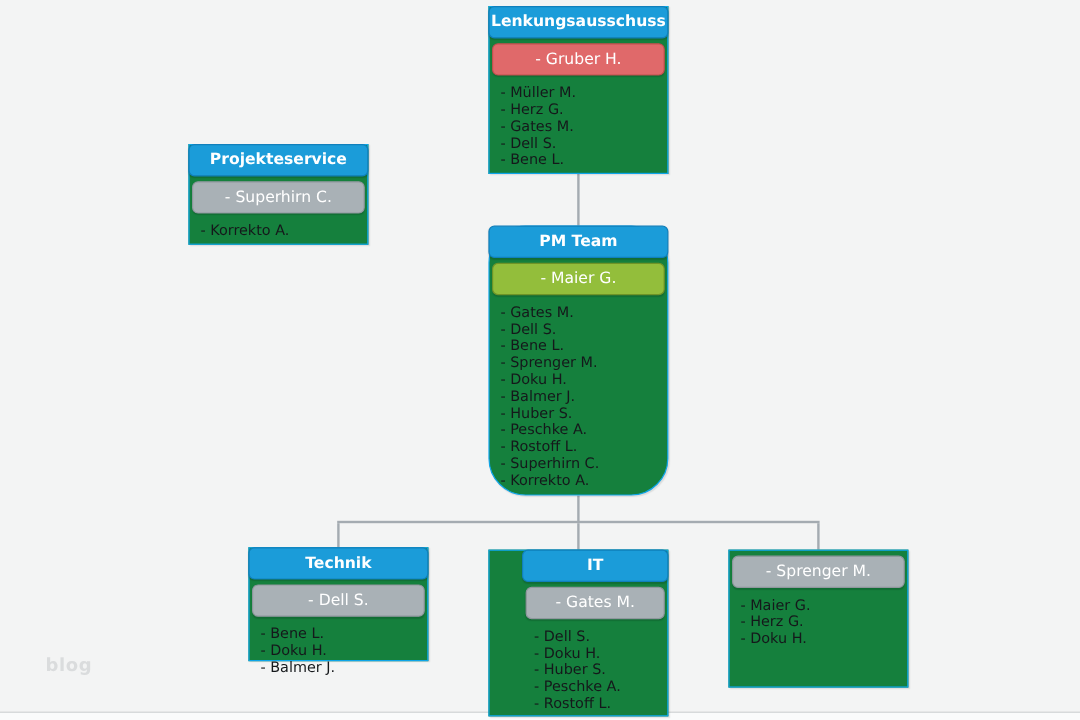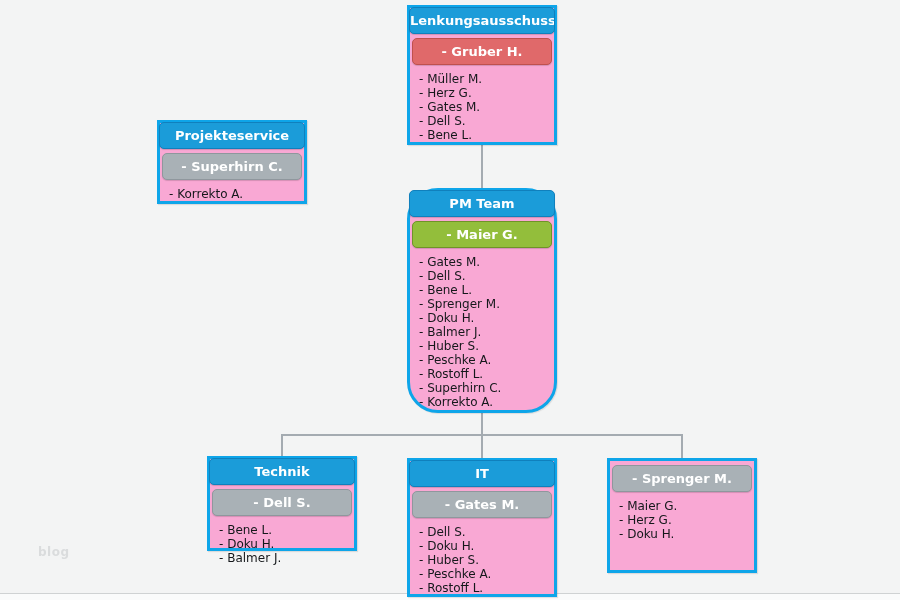--- a/index.html
+++ b/index.html
@@ -9,22 +9,22 @@
     background: #f3f4f4;
     position: relative;
     overflow: hidden;
   }
   .stage { position: absolute; inset: 0; }
 
   
   .org-box {
     position: absolute;
     width: 150px;
-    background: #f9a8d4;
-    border: 3px solid #0ea5e9;
+    background: #15803d;
+    border: 1px solid #0ea5e9;
     box-shadow: 1px 1px 1px rgba(0,0,0,0.10);
     z-index: 2;
   }
   .box-title {
     position: relative;
     margin: -1px -1px 0 -1px;
     height: 27px;
     line-height: 25px;
     background: #1b9cd9;
     border: 1px solid #1080bd;
@@ -38,21 +38,21 @@
     overflow: hidden;
   }
   .lead-bar {
     position: relative;
     margin: 4px 2px 0 2px;
     height: 27px;
     line-height: 25px;
     border-radius: 5px;
     color: #ffffff;
     font-size: 13px;
-    font-weight: bold;
+    font-weight: normal;
     text-align: center;
     box-shadow: 0 1px 1px rgba(0,0,0,0.15);
     white-space: nowrap;
     overflow: hidden;
   }
   .lead-red   { background: #e0696a; border: 1px solid #c0504d; }
   .lead-green { background: #93be3b; border: 1px solid #6f9427; }
   .lead-gray  { background: #a9b1b6; border: 1px solid #8f979d; }
   .member-list {
     padding: 7px 2px 0 9px;
@@ -60,21 +60,21 @@
     line-height: 14px;
     color: #15181b;
     white-space: nowrap;
   }
 
   
   #box-lenkungsausschuss { left: 407px; top:   5px; height: 140px; }
   #box-projekteservice   { left: 157px; top: 120px; height:  84px; }
   #box-pm-team           { left: 407px; top: 188px; height: 225px; border-radius: 31px; }
   #box-technik           { left: 207px; top: 456px; height: 95px; }
-  #box-it                { left: 407px; top: 458px; height: 139px; }
+  #box-it                { left: 407px; top: 458px; height: 139px; padding-left: 28px; }
   #box-org-hr            { left: 607px; top: 458px; height: 115px; }
 
   
   .connector { position: absolute; background: #a4abb1; z-index: 1; }
   #conn-top-down   { left: 481px; top: 145px; width:   2px; height: 43px; }
   #conn-mid-down   { left: 481px; top: 413px; width:   2px; height: 22px; }
   #conn-branch-h   { left: 281px; top: 434px; width: 402px; height:  2px; }
   #conn-drop-left  { left: 281px; top: 436px; width:   2px; height: 22px; }
   #conn-drop-mid   { left: 481px; top: 436px; width:   2px; height: 22px; }
   #conn-drop-right { left: 681px; top: 436px; width:   2px; height: 22px; }
@@ -84,21 +84,21 @@
     position: absolute;
     left: 0; top: 593px;
     width: 900px; height: 7px;
     background: #fafbfb;
     border-top: 1px solid #cfd2d3;
     z-index: 1;
   }
   .watermark {
     position: absolute;
     left: 38px; top: 545px;
-    font-size: 12px;
+    font-size: 15px;
     font-weight: bold;
     color: #dadcdd;
     letter-spacing: 0.5px;
     z-index: 0;
   }
 </style>
 </head>
 <body>
 
 <div class="stage">

